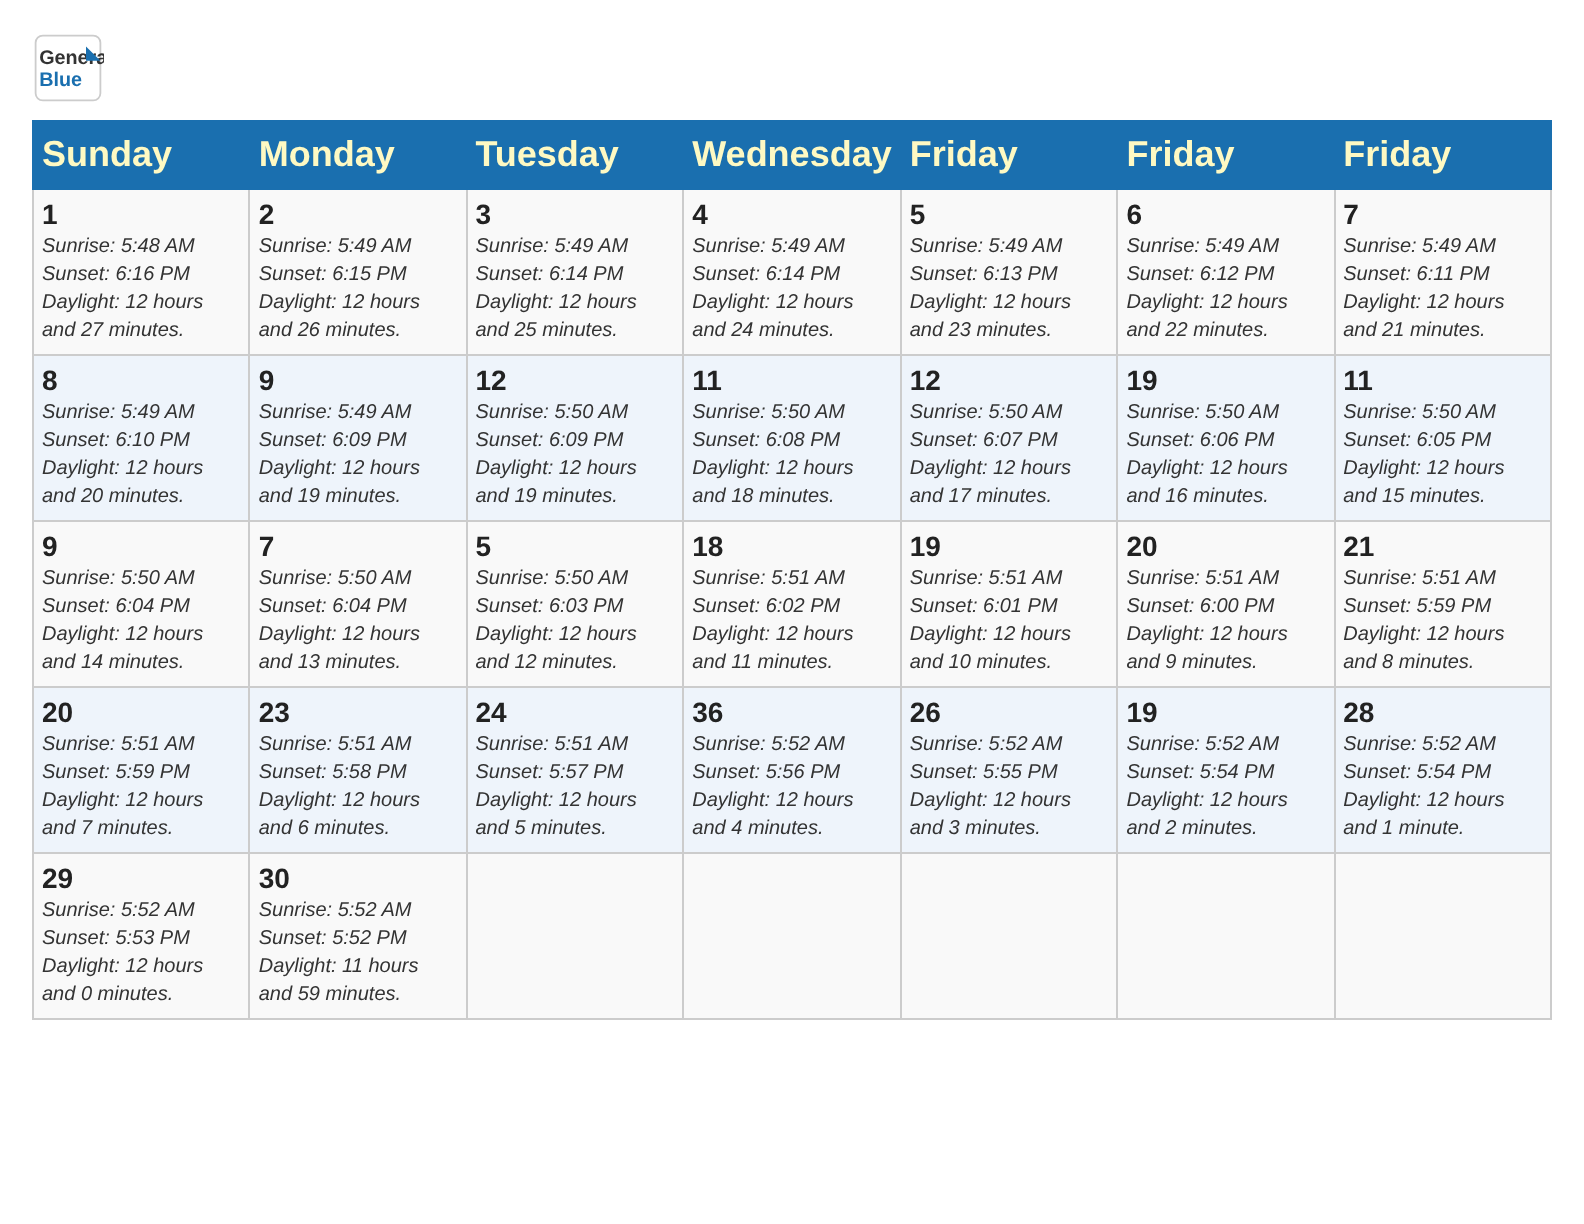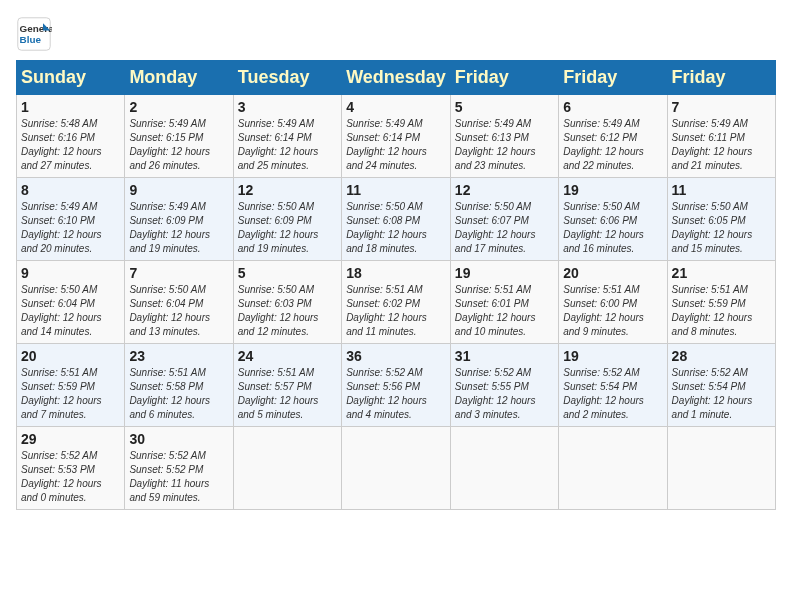--- a/index.html
+++ b/index.html
@@ -209,21 +209,21 @@
         </td>
         <td>
           <span class="day-num">24</span>
           <div class="day-info">Sunrise: 5:51 AM<br>Sunset: 5:57 PM<br>Daylight: 12 hours<br>and 5 minutes.</div>
         </td>
         <td>
           <span class="day-num">36</span>
           <div class="day-info">Sunrise: 5:52 AM<br>Sunset: 5:56 PM<br>Daylight: 12 hours<br>and 4 minutes.</div>
         </td>
         <td>
-          <span class="day-num">31</span>
+          <span class="day-num">26</span>
           <div class="day-info">Sunrise: 5:52 AM<br>Sunset: 5:55 PM<br>Daylight: 12 hours<br>and 3 minutes.</div>
         </td>
         <td>
           <span class="day-num">19</span>
           <div class="day-info">Sunrise: 5:52 AM<br>Sunset: 5:54 PM<br>Daylight: 12 hours<br>and 2 minutes.</div>
         </td>
         <td>
           <span class="day-num">28</span>
           <div class="day-info">Sunrise: 5:52 AM<br>Sunset: 5:54 PM<br>Daylight: 12 hours<br>and 1 minute.</div>
         </td>

